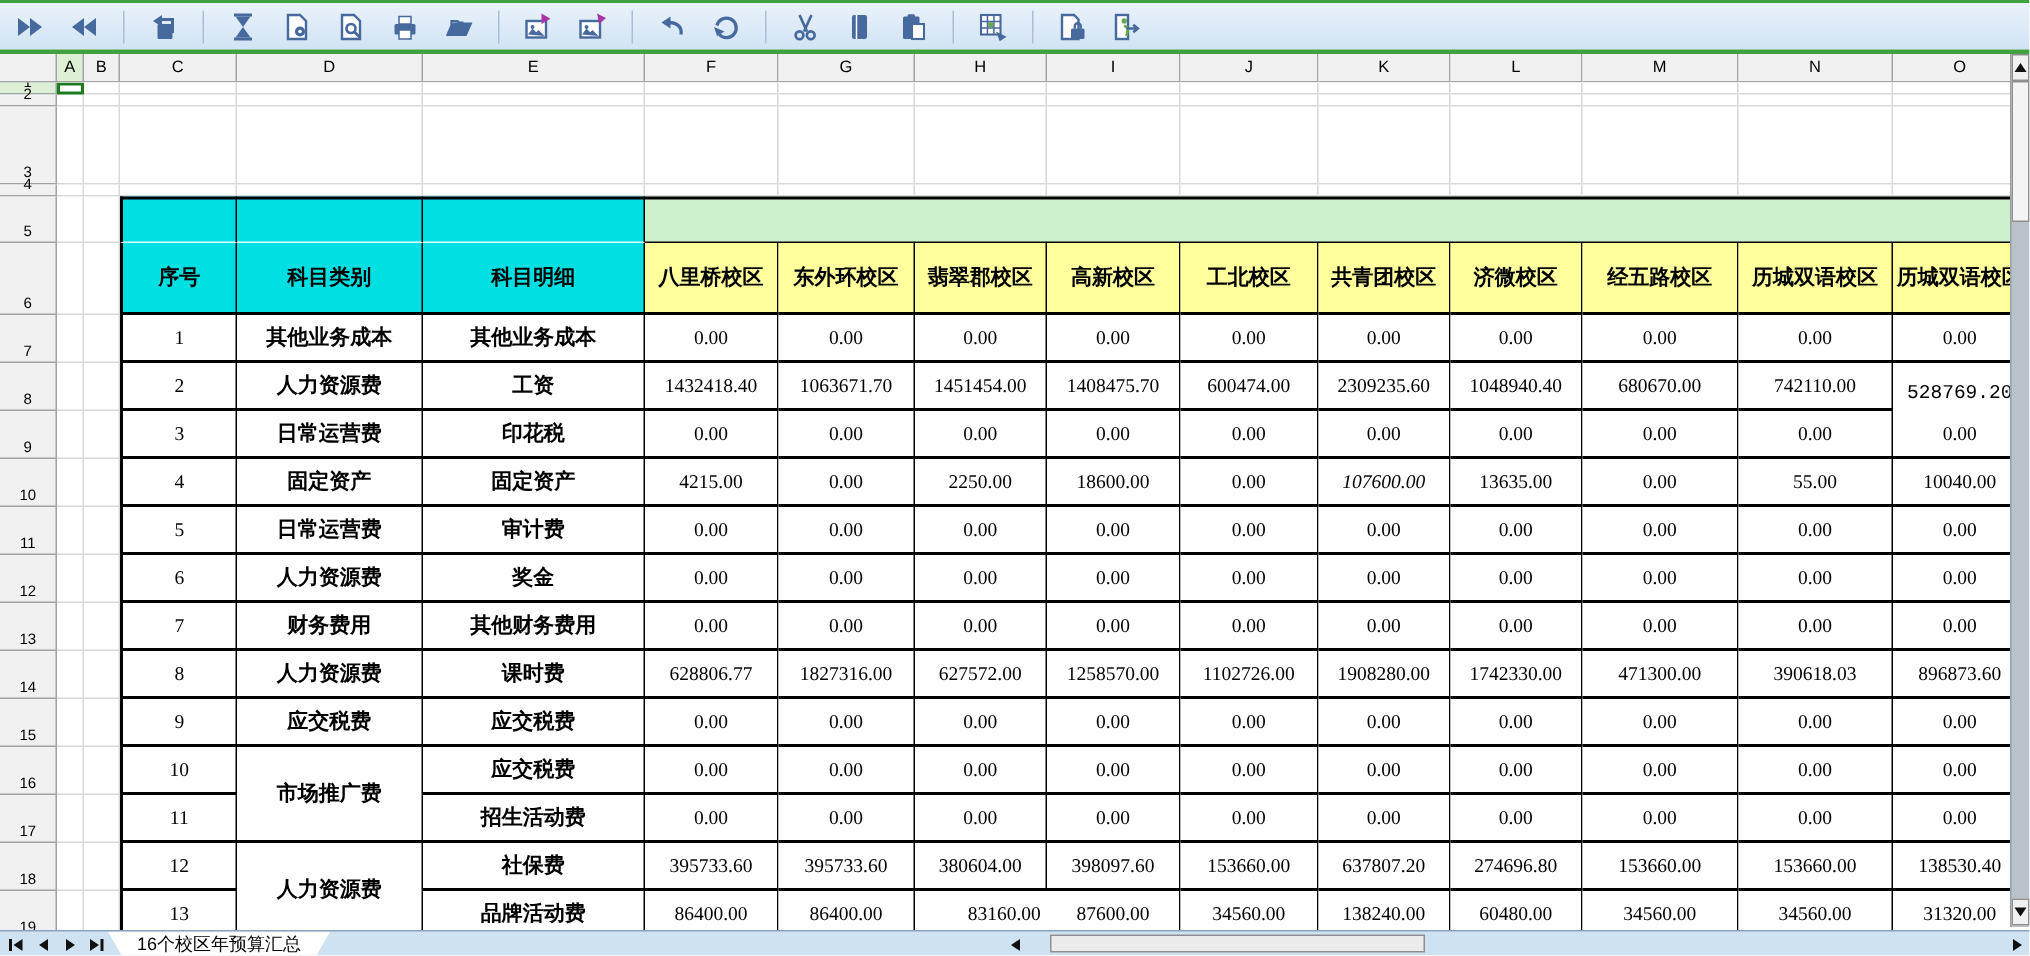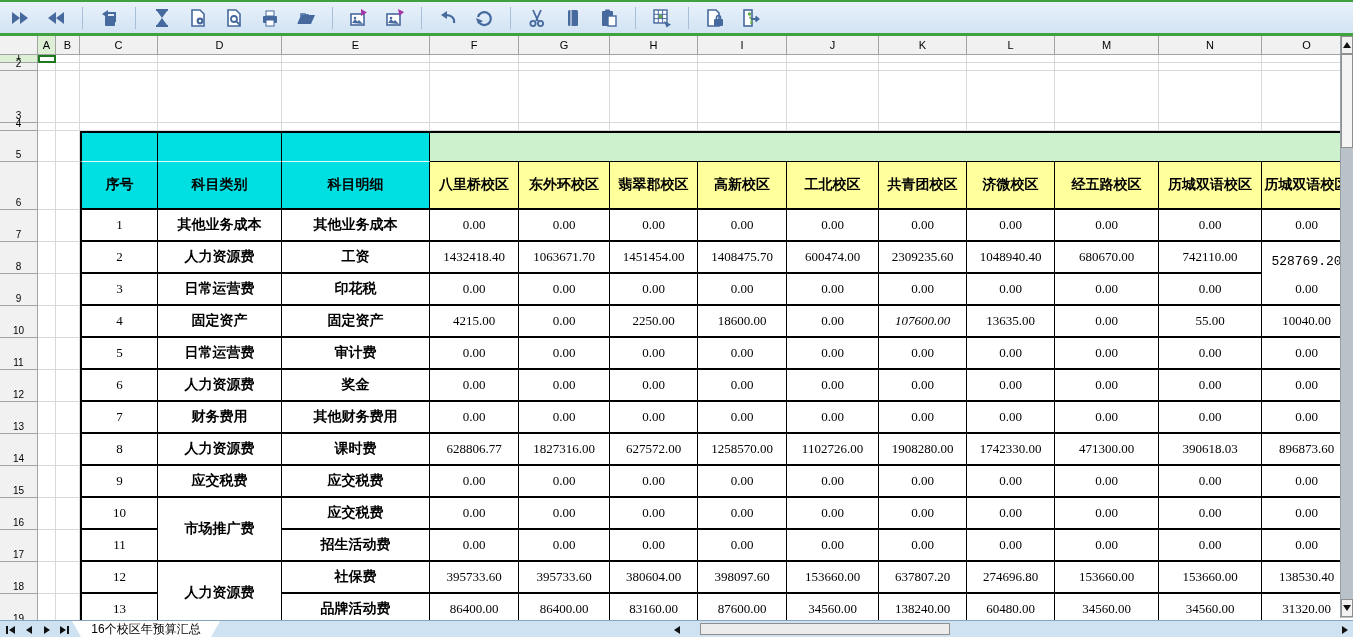--- a/index.html
+++ b/index.html
@@ -708,21 +708,21 @@
       <div class="tcell num" style="left: 749px; top: 507px; width: 92px; height: 32px;">153660.00</div>
       <div class="tcell num" style="left: 841px; top: 507px; width: 88px; height: 32px;">637807.20</div>
       <div class="tcell num" style="left: 929px; top: 507px; width: 88px; height: 32px;">274696.80</div>
       <div class="tcell num" style="left: 1017px; top: 507px; width: 104px; height: 32px;">153660.00</div>
       <div class="tcell num" style="left: 1121px; top: 507px; width: 103px; height: 32px;">153660.00</div>
       <div class="tcell num" style="left: 1224px; top: 507px; width: 90px; height: 32px;">138530.40</div>
       <div class="tcell num tl" style="left: 42px; top: 539px; width: 78px; height: 32px;">13</div>
       <div class="tcell cat" style="left: 244px; top: 539px; width: 148px; height: 32px;">品牌活动费</div>
       <div class="tcell num" style="left: 392px; top: 539px; width: 89px; height: 32px;">86400.00</div>
       <div class="tcell num" style="left: 481px; top: 539px; width: 91px; height: 32px;">86400.00</div>
-      <div class="tcell num" style="left: 572px; top: 539px; width: 88px; height: 32px;">83160.00</div>
+      <div class="tcell num" style="left: 588px; top: 539px; width: 88px; height: 32px;">83160.00</div>
       <div class="tcell num" style="left: 660px; top: 539px; width: 89px; height: 32px;">87600.00</div>
       <div class="tcell num" style="left: 749px; top: 539px; width: 92px; height: 32px;">34560.00</div>
       <div class="tcell num" style="left: 841px; top: 539px; width: 88px; height: 32px;">138240.00</div>
       <div class="tcell num" style="left: 929px; top: 539px; width: 88px; height: 32px;">60480.00</div>
       <div class="tcell num" style="left: 1017px; top: 539px; width: 104px; height: 32px;">34560.00</div>
       <div class="tcell num" style="left: 1121px; top: 539px; width: 103px; height: 32px;">34560.00</div>
       <div class="tcell num" style="left: 1224px; top: 539px; width: 90px; height: 32px;">31320.00</div>
     </div>
   <div class="selbox" id="selbox" style="left: 0px; top: 0px; width: 18px; height: 8px; border-color: rgb(30, 122, 30);"></div>
 </div>

